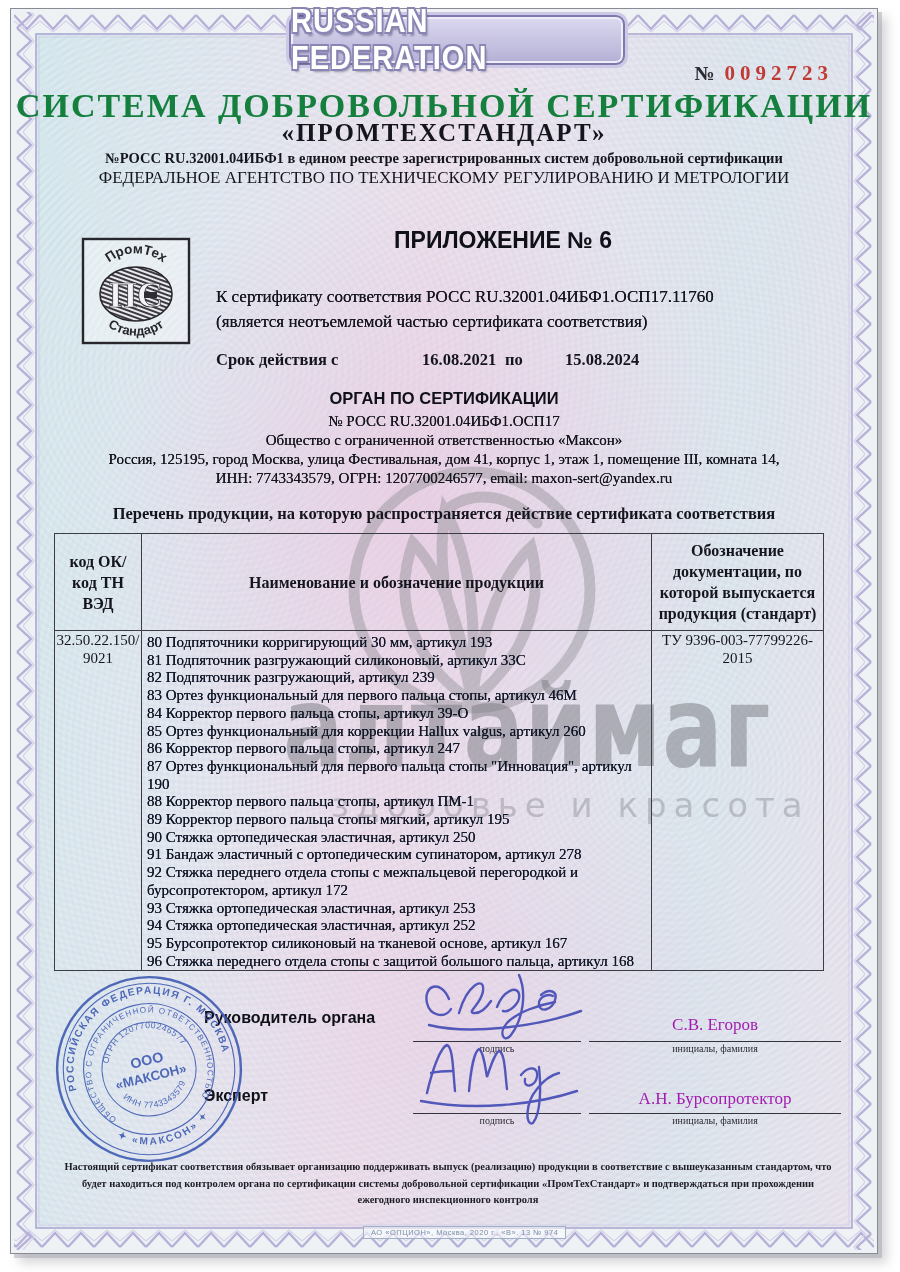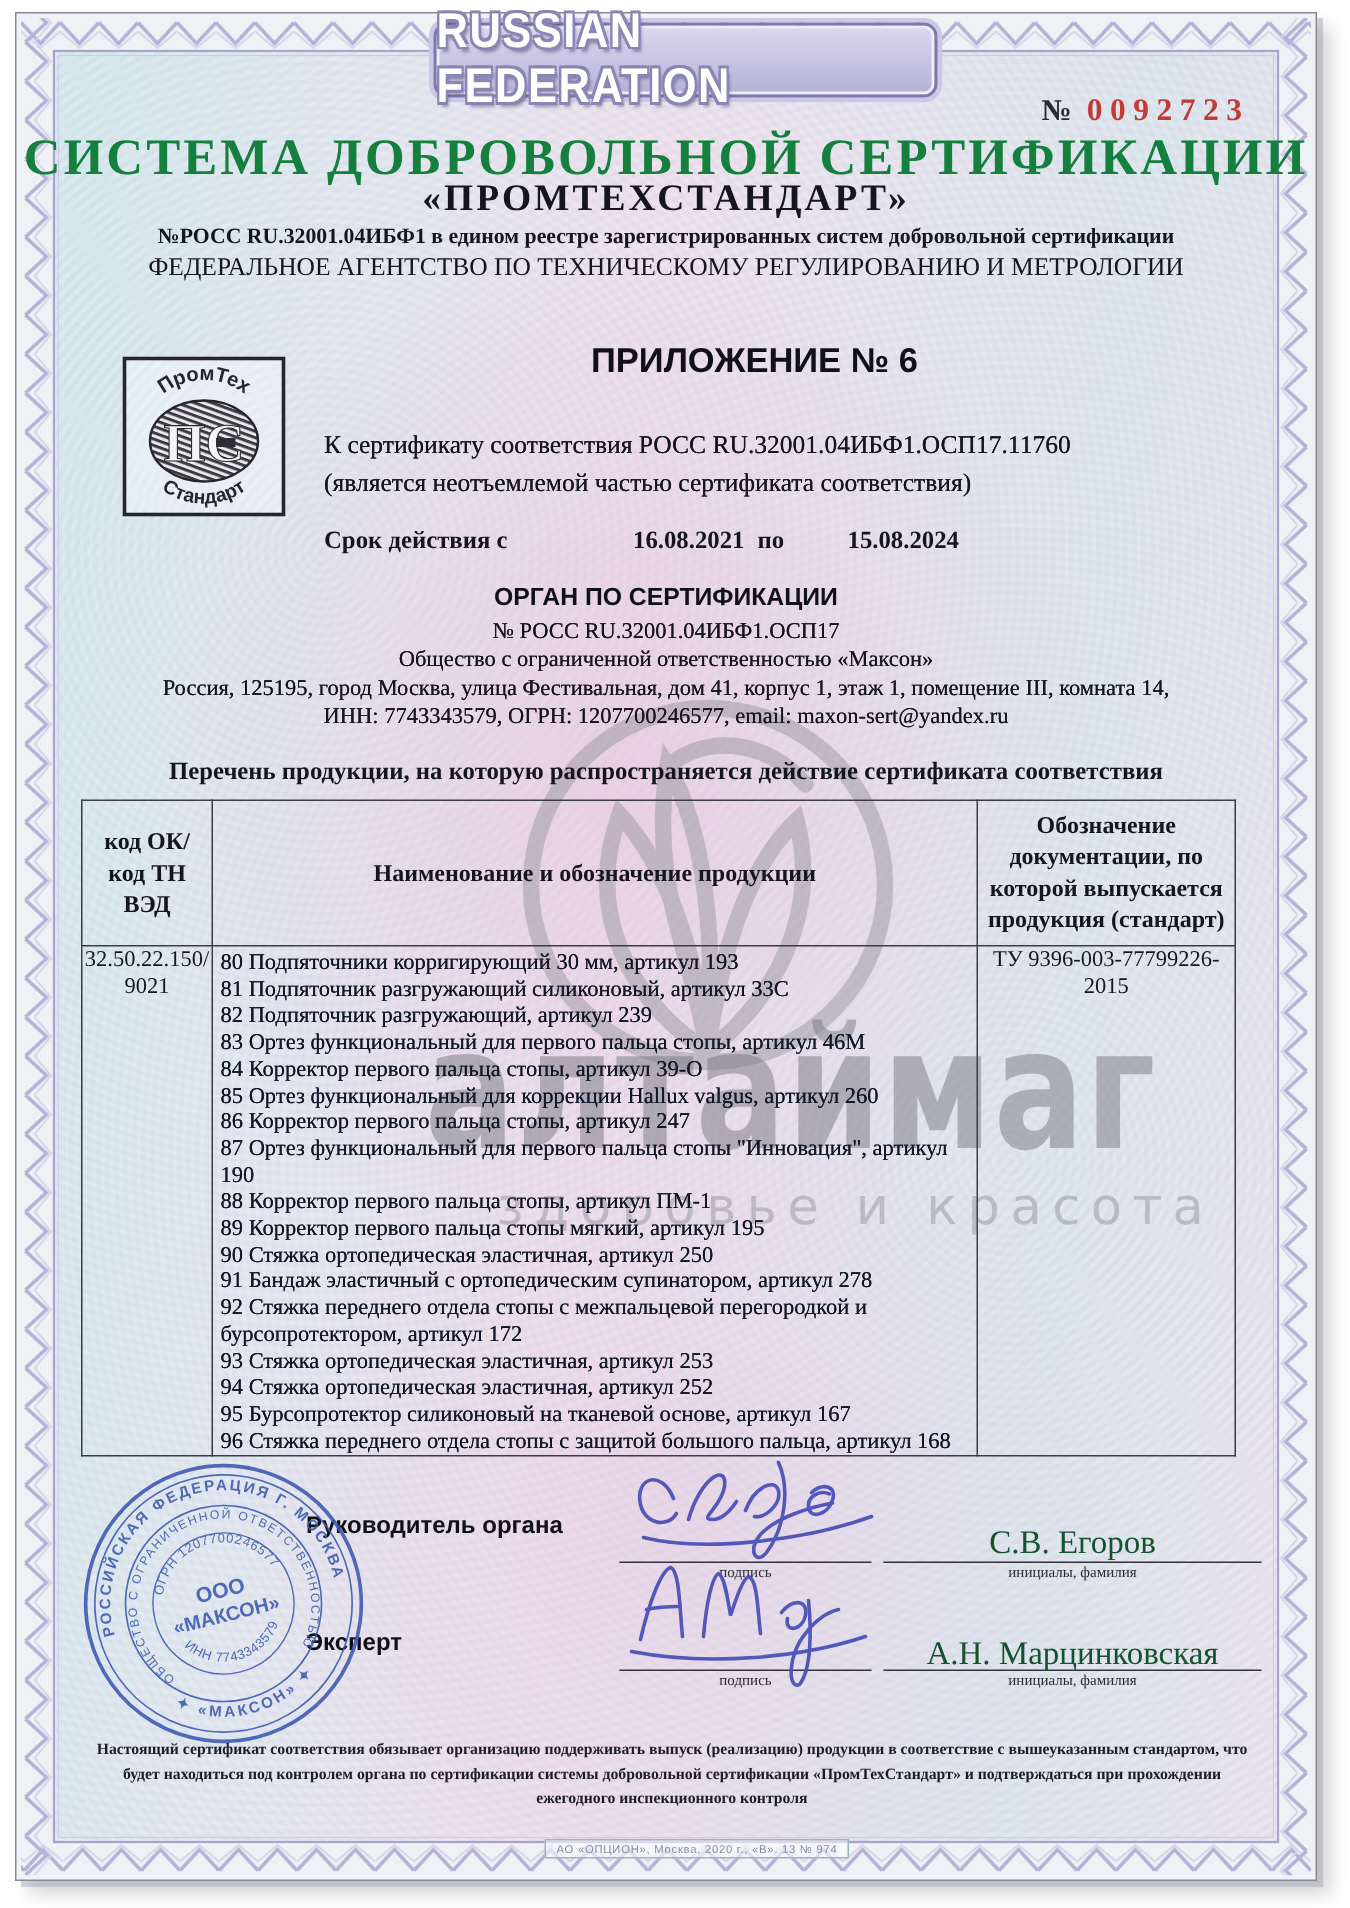--- a/index.html
+++ b/index.html
@@ -72,21 +72,21 @@
 
   
   .role{position:absolute;font-family:"Liberation Sans",sans-serif;font-size:16px;font-weight:bold;color:#101018;}
   .role1{left:193px;top:1000px;} .role2{left:193px;top:1078px;}
   .sig-line{position:absolute;border-top:1.3px solid #33333a;}
   .l1a{left:402px;top:1032px;width:168px;} .l1b{left:578px;top:1032px;width:252px;}
   .l2a{left:402px;top:1104px;width:168px;} .l2b{left:578px;top:1104px;width:252px;}
   .sig-sub{position:absolute;text-align:center;font-size:10px;color:#2c2c34;}
   .s1a{left:402px;top:1034px;width:168px;} .s1b{left:578px;top:1034px;width:252px;}
   .s2a{left:402px;top:1106px;width:168px;} .s2b{left:578px;top:1106px;width:252px;}
-  .sig-name{position:absolute;text-align:center;font-size:22px;color:#14532d;}
+  .sig-name{position:absolute;text-align:center;font-size:17px;color:#a21caf;}
   .n1{left:578px;top:1006px;width:252px;} .n2{left:578px;top:1080px;width:252px;}
   .sigimg{position:absolute;z-index:4;}
   .sg1{left:408px;top:958px;} .sg2{left:402px;top:1022px;}
   .sealsvg{position:absolute;left:40px;top:962px;z-index:4;opacity:.9;}
 
   .fineprint{position:absolute;left:52px;width:770px;top:1150px;text-align:center;
              font-size:10.5px;font-weight:bold;line-height:16.5px;color:#1d1d26;}
   .printer{position:absolute;left:352px;top:1217px;font-family:"Liberation Sans",sans-serif;font-size:7.5px;
            color:#7d8fa8;border:1px solid #9fb0c4;background:rgba(250,250,253,.6);padding:1px 7px;letter-spacing:.5px;z-index:4;}
 </style>
@@ -229,21 +229,21 @@
       <div class="role role2">Эксперт</div>
       <div class="sig-line l1a"></div>
       <div class="sig-line l1b"></div>
       <div class="sig-line l2a"></div>
       <div class="sig-line l2b"></div>
       <div class="sig-sub s1a">подпись</div>
       <div class="sig-sub s1b">инициалы, фамилия</div>
       <div class="sig-sub s2a">подпись</div>
       <div class="sig-sub s2b">инициалы, фамилия</div>
       <div class="sig-name n1">С.В. Егоров</div>
-      <div class="sig-name n2">А.Н. Марцинковская</div>
+      <div class="sig-name n2">А.Н. Бурсопротектор</div>
 
       <svg class="sigimg sg1" width="170" height="80" viewBox="0 0 170 80">
         <g fill="none" stroke="#4b51b8" stroke-width="2.4" stroke-linecap="round" opacity=".95">
           <path d="M30 32 C22 12 4 18 8 36 C11 49 26 52 32 42"></path>
           <path d="M40 46 C48 18 66 8 64 24 C62 38 46 46 56 46 C63 46 68 40 72 34"></path>
           <path d="M78 40 C84 24 98 18 100 27 C102 36 90 46 84 44"></path>
           <path d="M100 8 C108 26 104 52 92 68 C85 77 79 66 88 56 C98 45 120 38 136 35"></path>
           <path d="M122 28 C130 21 139 24 136 33 C133 43 121 46 120 38 C119 31 127 26 134 29"></path>
           <path d="M10 58 C50 68 118 60 162 44"></path>
         </g>

